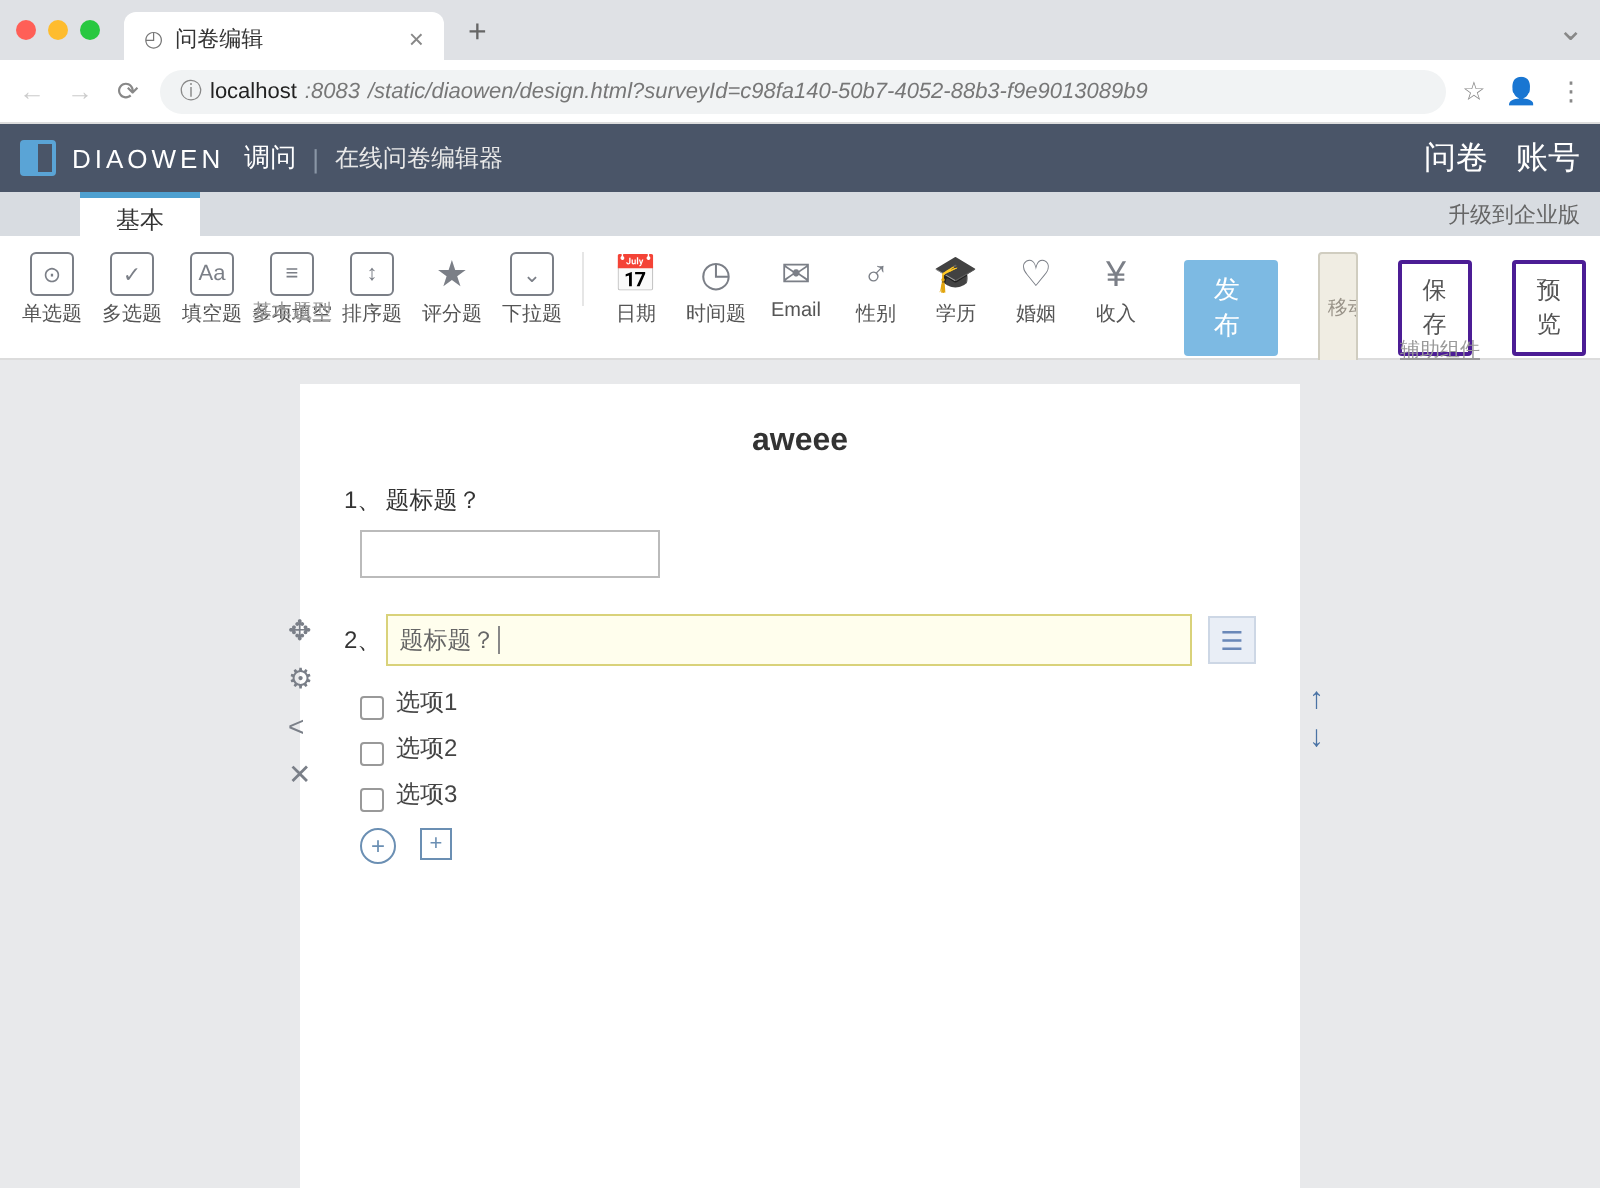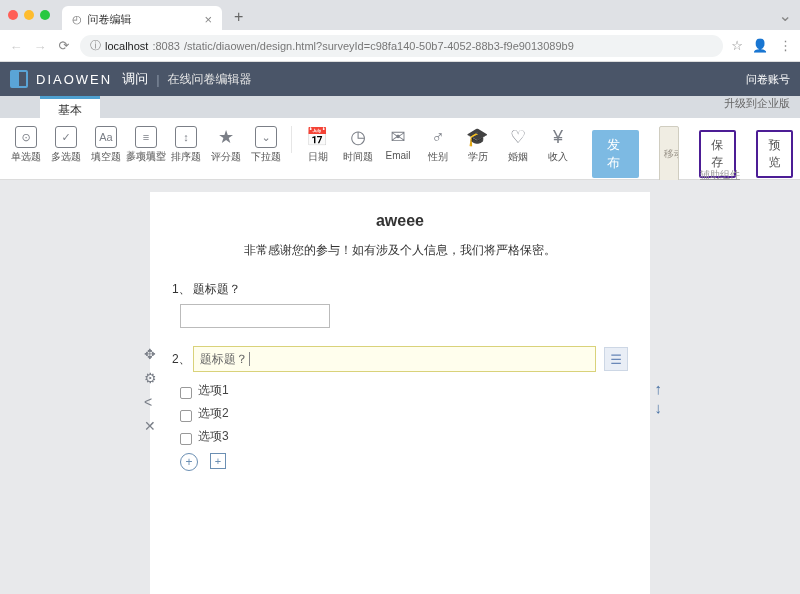--- a/index.html
+++ b/index.html
@@ -14,30 +14,30 @@
 .tab { background: #fff; border-radius: 6px 6px 0 0; height: 26px; display: flex; align-items: center; padding: 0 10px; font-size: 11px; color: #333; gap: 6px; min-width: 160px; position: relative; top: 4px;}
 .tab .fav { color: #777; font-size: 11px; }
 .tab .x { margin-left: auto; color: #888; font-size: 13px; }
 .tab-add { margin-left: 6px; font-size: 16px; color: #666; padding: 0 6px; position: relative; top: 2px;}
 .addr-row { background: #fff; display: flex; align-items: center; height: 32px; padding: 0 8px; gap: 8px; border-bottom: 1px solid #ddd; }
 .nav-ico { width: 16px; text-align: center; color: #888; font-size: 13px; }
 .nav-ico.disabled { color: #ccc; }
 .addr-bar { flex: 1; background: #f1f3f4; border-radius: 12px; height: 22px; display: flex; align-items: center; padding: 0 10px; font-size: 11px; color: #333; gap: 4px; }
 .addr-bar .lock { color: #888; }
 .addr-bar .host { color: #222; }
-.addr-bar .path { color: #777; }
+.addr-bar .path { color: #777; font-style: italic; }
 .addr-ctrl { display: flex; gap: 10px; color: #888; font-size: 13px; }
 
 
 .app-header { background: #4a5568; color:#fff; height: 34px; display:flex; align-items:center; padding: 0 10px; font-size: 13px; }
 .brand-logo { width:18px; height:18px; background: linear-gradient(90deg,#5aa4d6 50%,#4a5568 50%); border:2px solid #5aa4d6; border-radius:2px; margin-right:8px; }
 .brand-name { letter-spacing:2px; margin-right: 10px; }
 .brand-sub { font-size: 12px; color: #e8e8e8; }
-.hdr-right { margin-left:auto; display:flex; font-size:11px; }
-.app-subbar { background: #d8dce1; height: 22px; display:flex; justify-content:flex-end; padding: 0 10px; font-size: 11px; color:#666; position:relative; }
+.hdr-right { margin-left:auto; display:flex; gap:14px; font-size:16px; }
+.app-subbar { background: #d8dce1; height: 22px; display:flex; align-items:center; justify-content:flex-end; padding: 0 10px; font-size: 11px; color:#666; position:relative; }
 .app-subbar .tabpill { position:absolute; left:40px; top:0; background:#fff; border-top:3px solid #4ea0d0; padding: 3px 18px; font-size:12px; color:#333; }
 
 
 .toolbar { background:#fff; display:flex; align-items:flex-start; height: 62px; border-bottom:1px solid #dcdcdc; }
 .tool-group { display:flex; padding: 4px 6px 0 6px; position:relative; }
 .tool-group::after { content:""; position:absolute; right:0; top:8px; bottom:11px; width:1px; background:#e6e6e6; }
 .tool-group:last-of-type::after{display:none;}
 .tool-item { width: 40px; display:flex; flex-direction:column; align-items:center; gap:2px; font-size:10px; color:#555; cursor:pointer; padding-top:4px;}
 .tool-item .ico { width:22px;height:22px; border:1.5px solid #7b7f87; border-radius:3px; display:flex; align-items:center; justify-content:center; font-size:11px; color:#7b7f87; }
 .tool-item .ico.naked { border:none; font-size:18px; }
@@ -197,21 +197,20 @@
     <span class="hidden-action">移动</span>
     <button class="btn-plain">保存</button>
     <button class="btn-plain">预览</button>
   </div>
   <div style="position:absolute; right:60px; margin-top:50px; font-size:10px; color:#999;text-decoration:underline;">辅助组件</div>
 </div>
 
 <div class="canvas-scroll">
   <div class="paper">
     <div class="survey-title">aweee</div>
-    <div class="survey-desc">非常感谢您的参与！如有涉及个人信息，我们将严格保密。</div>
 
     <div class="q-block">
       <div class="q-head">
         <span class="q-num">1、</span>
         <span>题标题？</span>
       </div>
       <input class="q-input" style="">
     </div>
 
     <div class="q-block q2">

